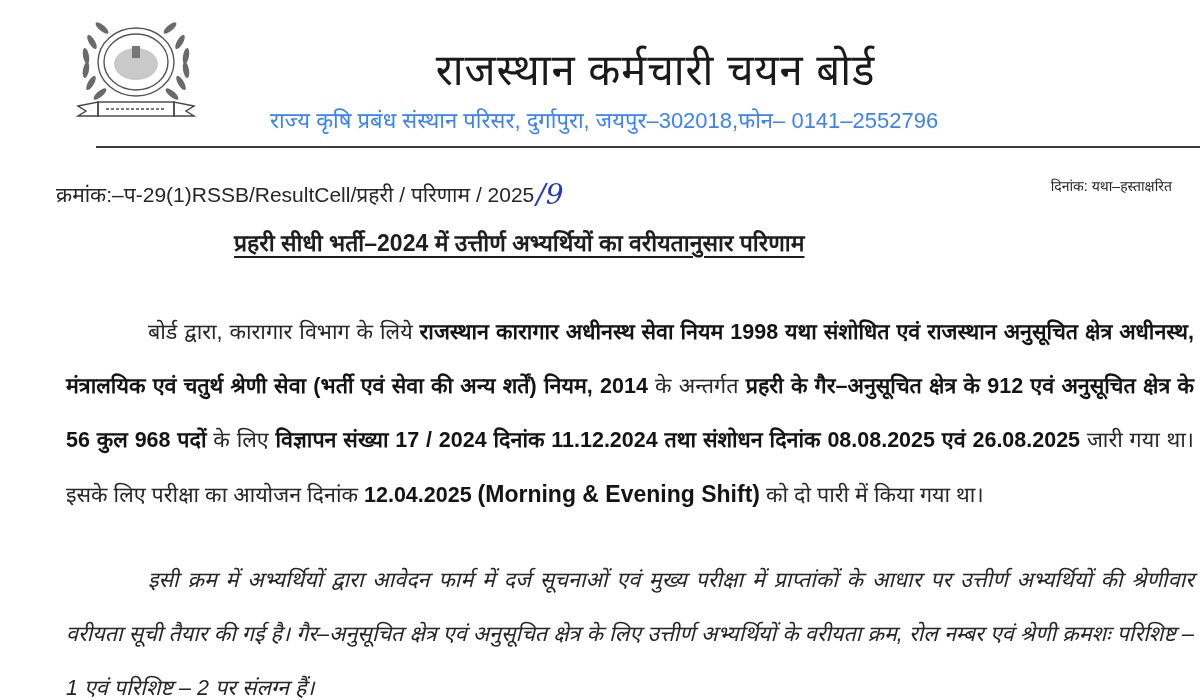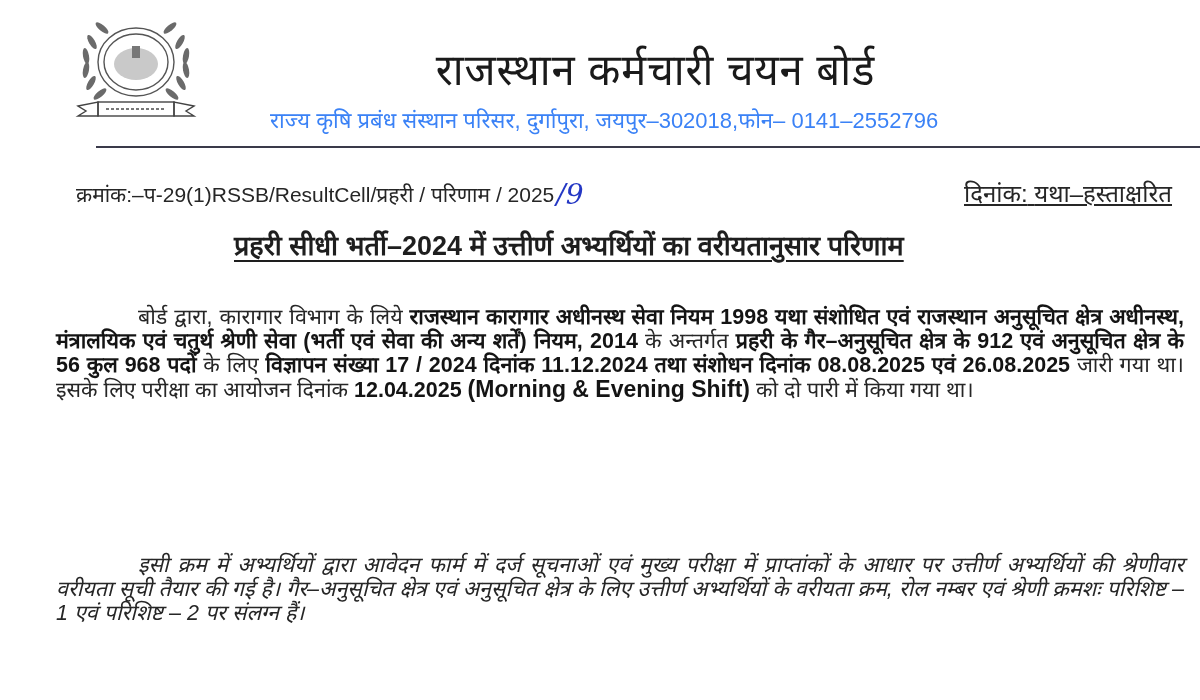--- a/index.html
+++ b/index.html
@@ -25,41 +25,39 @@
     font-size: 22px; color: #3b82f6; white-space: nowrap;
   }
   .header-rule {
     position: absolute; left: 96px; top: 146px; width: 1104px; height: 0;
     border-top: 2px solid #3a3a4a;
   }
 
   .ref-line {
     position: absolute; left: 56px; top: 176px; font-size: 21px; white-space: nowrap;
     color: #262626;
-    margin-left: 20px;
   }
   .ref-handwritten {
     color: #2437c4; font-family: "DejaVu Serif", serif; font-style: italic;
     font-size: 28px; margin-left: 2px; position: relative; top: 2px;
   }
   .date-line {
-    position: absolute; right: 28px; top: 176px; font-size: 24px; white-space: nowrap;
+    position: absolute; right: 28px; top: 176px; font-size: 14px; white-space: nowrap;
     color: #262626;
-    text-decoration: underline;
   }
 
   .subject {
-    position: absolute; left: 234px; top: 226px; font-size: 27px; font-weight: bold;
+    position: absolute; left: 234px; top: 226px; font-size: 23px; font-weight: bold;
     white-space: nowrap; text-decoration: underline; text-underline-offset: 5px;
     text-decoration-thickness: 2px; color: #1e1e1e;
   }
 
   .para {
-    position: absolute; left: 56px; width: 1128px; font-size: 21.5px;
-    line-height: 24px; color: #262626; text-align: justify;
+    position: absolute; left: 66px; width: 1128px; font-size: 21.5px;
+    line-height: 54px; color: #262626; text-align: justify;
     text-align-last: left;
   }
   .para p { margin: 0; }
   .para .indent { display: inline-block; width: 82px; }
   .para b { color: #141414; }
   .p1 { top: 305px; }
   .p2 { top: 553px; font-style: italic; }
   .eng-bold { font-weight: bold; font-size: 23px; }
 </style>
 </head>

